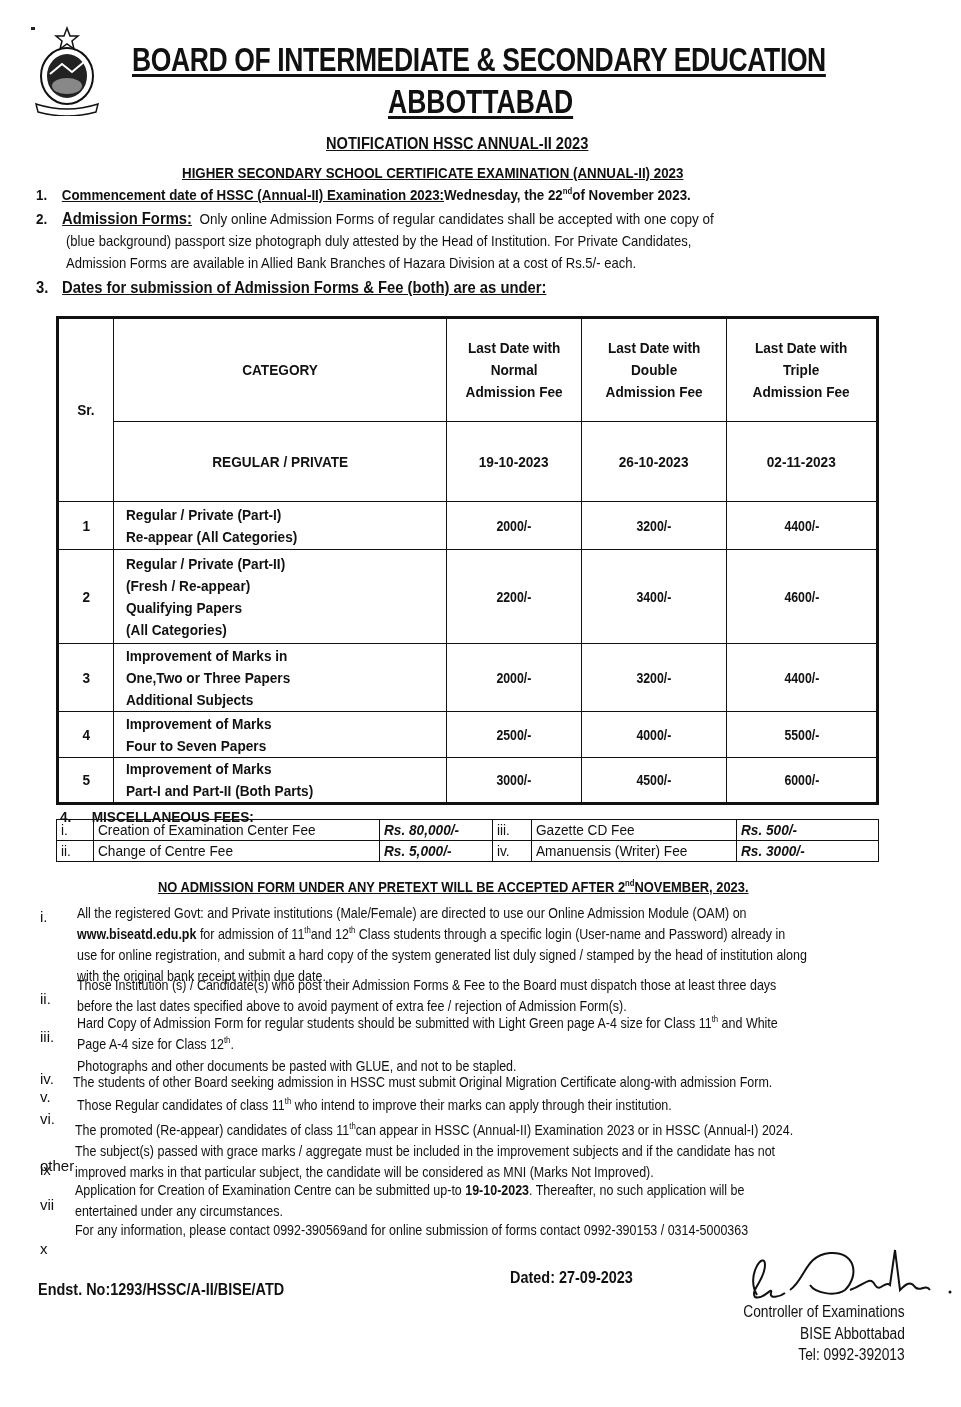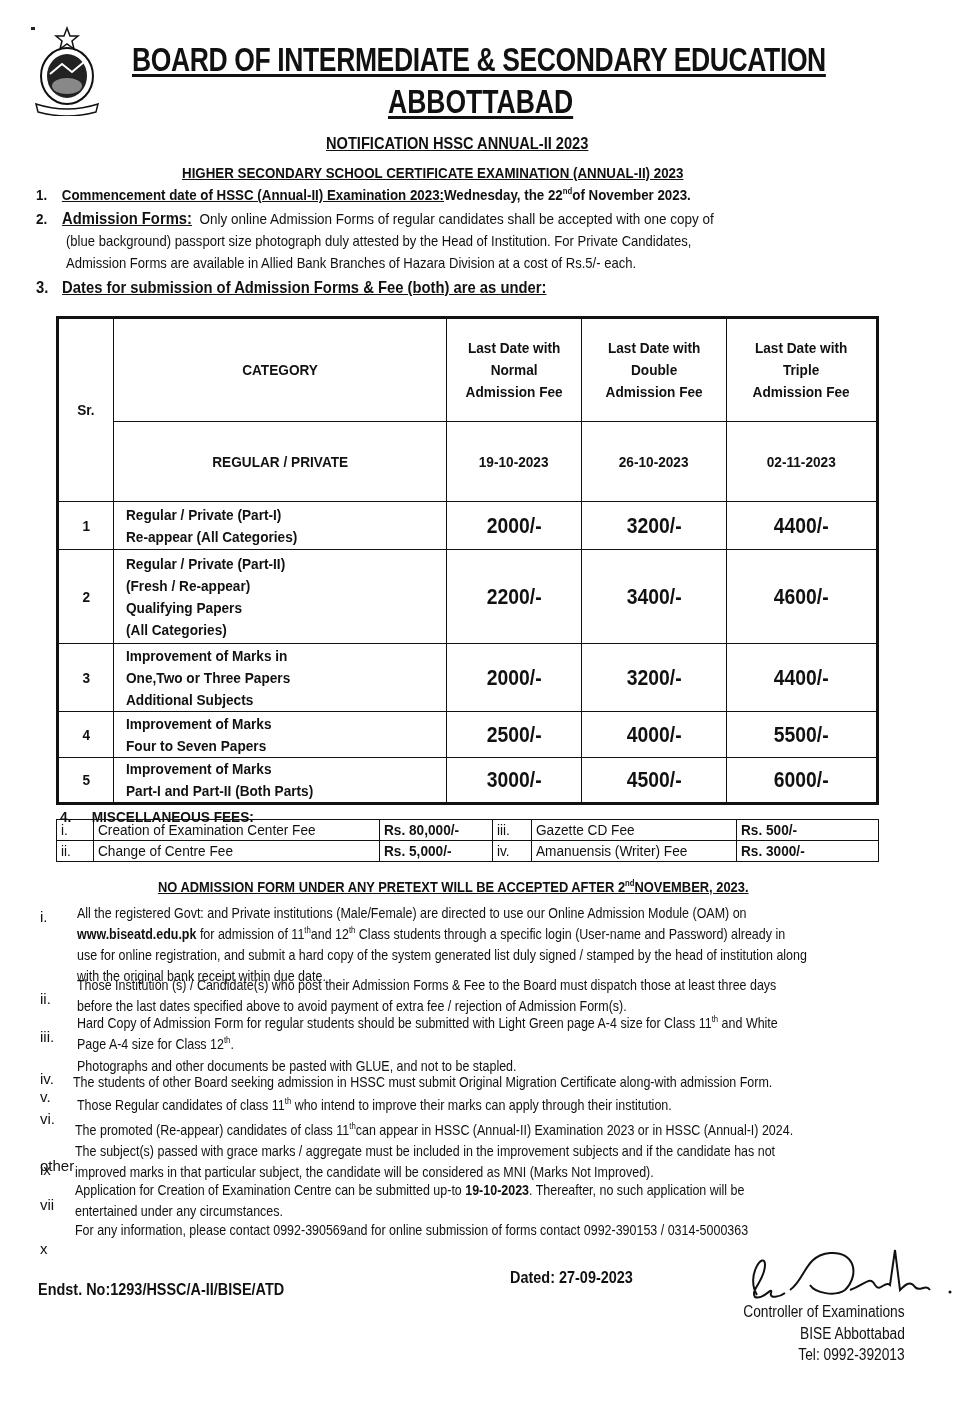--- a/index.html
+++ b/index.html
@@ -14,29 +14,29 @@
   .pt { left: 36px; font-size: 15.5px; white-space: nowrap; transform-origin: left top; }
   .pt .num { display: inline-block; width: 30px; font-weight: bold; }
   .u { text-decoration: underline; font-weight: bold; }
   .b { font-weight: bold; }
   .para { left: 66px; font-size: 15px; white-space: nowrap; transform: scaleX(0.87); transform-origin: left top; }
 
   table.main { position: absolute; left: 56px; top: 316px; width: 823px; border-collapse: collapse; font-size: 15.5px; font-weight: bold; }
   table.main td { border: 1.5px solid #111; text-align: center; vertical-align: middle; padding: 0 4px; }
   table.main { border: 3px solid #111; }
   table.main td.cat { text-align: left; padding-left: 12px; line-height: 22px; }
-  table.main td.amt { font-size: 22px; }
+  table.main td.amt { font-size: 14px; }
   .cond { display: inline-block; transform: scaleX(0.88); transform-origin: center; }
   .condl { display: inline-block; transform: scaleX(0.88); transform-origin: left; white-space: nowrap; }
 
   .misc-title { left: 60px; top: 808px; font-size: 15.5px; font-weight: bold; transform: scaleX(0.88); transform-origin: left top; white-space: nowrap; }
   .misc-title .num { display: inline-block; width: 36px; }
   table.misc { position: absolute; left: 56px; top: 819px; width: 823px; border-collapse: collapse; font-size: 15.5px; }
   table.misc td { border: 1.5px solid #111; padding: 0 4px; height: 20px; line-height: 18px; white-space: nowrap; }
-  table.misc td.val { font-weight: bold; }
+  table.misc td.val { font-weight: bold; font-style: italic; }
 
   .warn { left: 158px; top: 878px; font-size: 15px; font-weight: bold; text-decoration: underline; transform: scaleX(0.86); transform-origin: left top; white-space: nowrap; }
   .note-num { left: 40px; font-size: 15px; }
   .note { left: 77px; font-size: 14.5px; white-space: nowrap; transform: scaleX(0.86); transform-origin: left top; line-height: 21px; }
   sup { font-size: 9px; line-height: 0; }
 
   .endst { left: 38px; top: 1280px; font-size: 17px; font-weight: bold; transform: scaleX(0.85); transform-origin: left top; white-space: nowrap; }
   .dated { left: 510px; top: 1268px; font-size: 17px; font-weight: bold; transform: scaleX(0.85); transform-origin: left top; white-space: nowrap; }
   .signature { left: 735px; top: 1245px; width: 225px; height: 60px; }
   .sig-line { font-size: 16px; white-space: nowrap; transform: scaleX(0.86); transform-origin: right top; text-align: right; right: 56px; }

